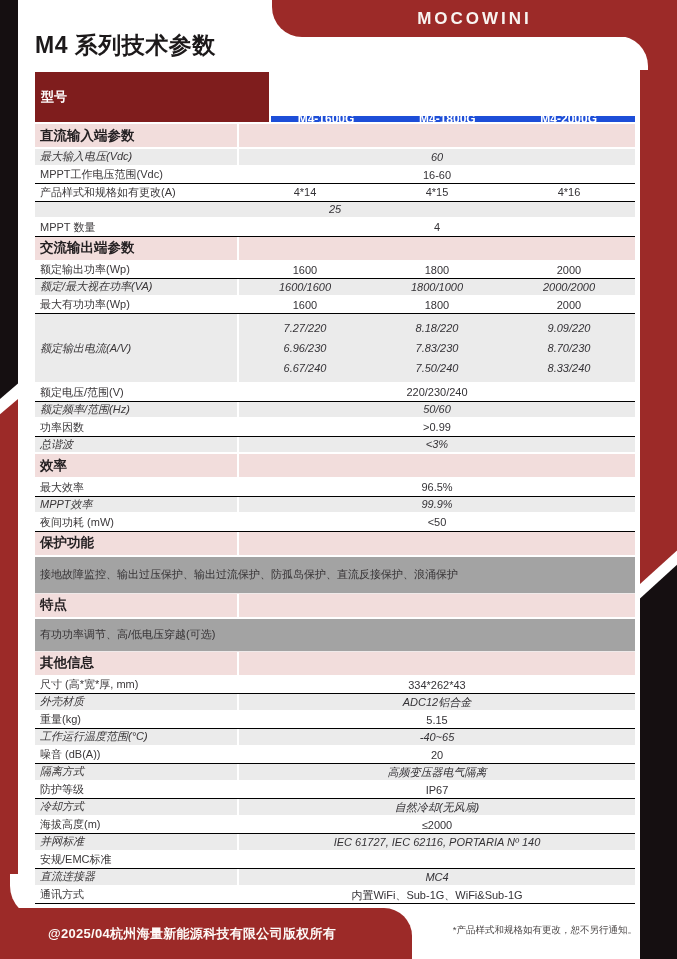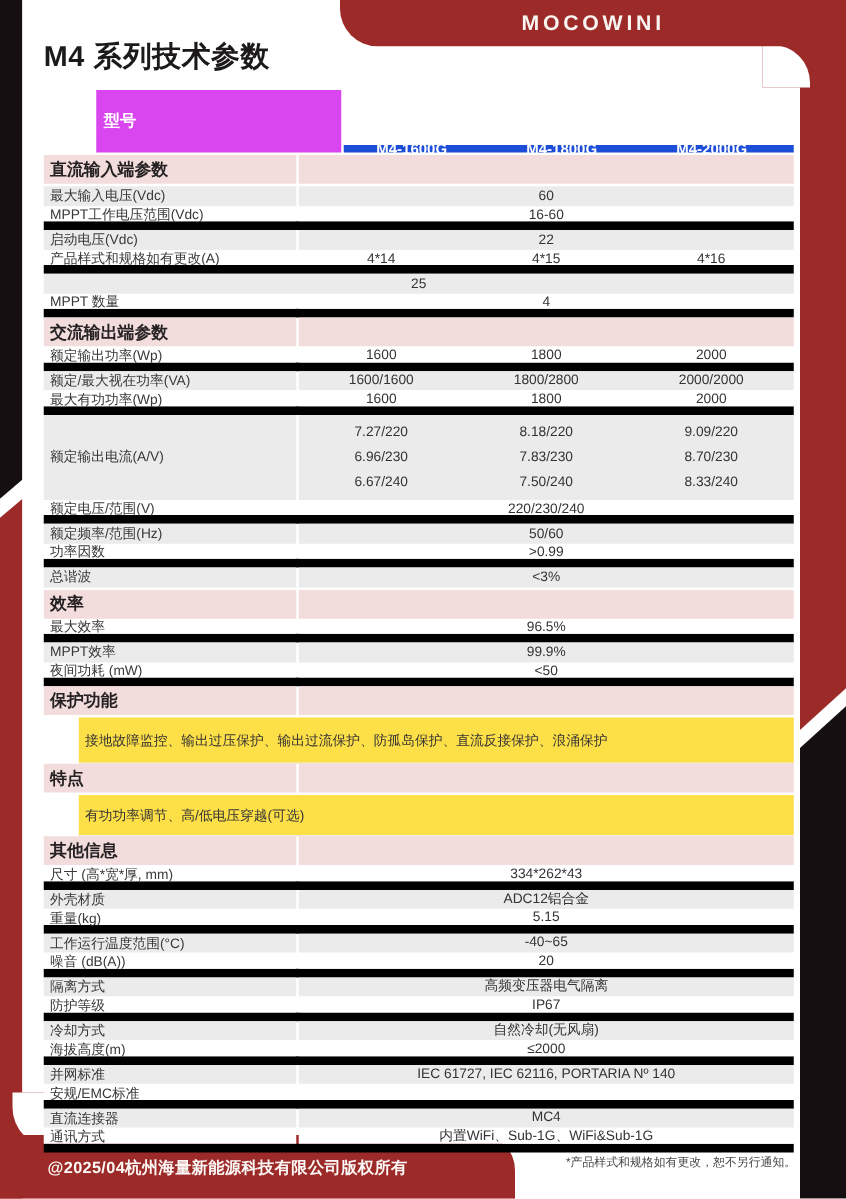--- a/index.html
+++ b/index.html
@@ -31,61 +31,61 @@
     position:absolute;left:272px;top:0;width:405px;height:37px;z-index:4;
     background:#9c2a28;border-bottom-left-radius:30px;
     display:flex;align-items:center;justify-content:center;
   }
   .brand{color:#f8f4f1;font-size:17px;font-weight:800;letter-spacing:3px;}
   .bottom-banner{
     position:absolute;left:0;top:908px;width:412px;height:51px;z-index:4;
     background:#9c2a28;border-top-right-radius:28px;
     display:flex;align-items:center;
   }
-  .copyright{color:#fdf9f7;font-size:13px;font-weight:700;padding-left:38px;letter-spacing:0.3px;}
+  .copyright{color:#fdf9f7;font-size:13px;font-weight:700;padding-left:48px;letter-spacing:0.3px;}
   
   .page-title{
     position:absolute;left:35px;top:30px;z-index:5;
     font-size:23px;font-weight:800;color:#1c191a;letter-spacing:0.5px;
   }
   
   .spec-table{position:absolute;left:35px;top:72px;width:600px;z-index:5;}
   .thead{display:flex;column-gap:2px;height:50px;margin-bottom:2px;}
   .thead .hlabel{
-    width:196px;box-sizing:border-box;background:#d946ef;color:#ffffff;
-    font-size:13px;font-weight:700;display:flex;align-items:center;padding-left:6px;margin-left:42px;
+    width:234px;box-sizing:border-box;background:#7f1d1d;color:#ffffff;
+    font-size:13px;font-weight:700;display:flex;align-items:center;padding-left:6px;
   }
   .thead .hmodels{flex:1;background:#1d4ed8;display:flex;margin-top:44px;}
   .hcol{flex:1;display:flex;align-items:center;justify-content:center;}
   .hcol .mstack{color:#ffffff;font-size:12px;font-weight:700;line-height:14.5px;text-align:left;white-space:pre-line;}
   .sec-row{
     display:flex;column-gap:2px;height:25px;box-sizing:border-box;border-bottom:2px solid #ffffff;
   }
   .sec-row .cell{background:#f2dddc;}
   .sec-row .lab{
     width:202px;box-sizing:border-box;display:flex;align-items:center;padding-left:5px;
     font-size:13.5px;font-weight:800;color:#252123;
   }
   .sec-row .rest{flex:1;}
   .data-row{display:flex;column-gap:2px;height:17.5px;box-sizing:border-box;}
   .data-row.tall{height:70px;}
-  .data-row.shade-gray .cell{background:#ebebeb;}
+  .data-row.shade-gray .cell{background:#ebebeb;font-style:italic;}
   .data-row.shade-gray{border-bottom:2px solid #ffffff;}
   .data-row.shade-white .cell{background:#ffffff;}
-  .data-row.shade-white{border-bottom:7px solid #000000;}
+  .data-row.shade-white{border-bottom:1px solid #000000;}
   .data-row .lab{
     width:202px;box-sizing:border-box;display:flex;align-items:center;padding-left:5px;
     font-size:11px;color:#3a3739;
   }
   .data-row .vals{flex:1;display:flex;}
   .vcell{flex:1;display:flex;align-items:center;justify-content:center;
     font-size:11px;color:#343236;text-align:center;white-space:pre-line;line-height:20px;}
   .text-row{
-    height:37px;box-sizing:border-box;display:flex;align-items:center;background:#fde047;
-    font-size:11px;color:#363335;padding-left:5px;border-bottom:1px solid #efe9e9;margin-left:28px;
+    height:37px;box-sizing:border-box;display:flex;align-items:center;background:#a3a3a3;
+    font-size:11px;color:#363335;padding-left:5px;border-bottom:1px solid #efe9e9;
   }
   .text-row.short{height:33px;}
   
   .footnote{
     position:absolute;right:40px;top:924px;z-index:5;
     font-size:9.5px;color:#4b4747;text-align:right;
   }
 </style>
 </head>
 <body>
@@ -145,26 +145,20 @@
         <div class="cell vals">
           <div class="vcell">60</div>
         </div>
       </div>
       <div class="data-row shade-white">
         <div class="cell lab">MPPT工作电压范围(Vdc)</div>
         <div class="cell vals">
           <div class="vcell">16-60</div>
         </div>
       </div>
-      <div class="data-row shade-gray">
-        <div class="cell lab">启动电压(Vdc)</div>
-        <div class="cell vals">
-          <div class="vcell">22</div>
-        </div>
-      </div>
       <div class="data-row shade-white">
         <div class="cell lab">产品样式和规格如有更改(A)</div>
         <div class="cell vals">
           <div class="vcell">4*14</div>
           <div class="vcell">4*15</div>
           <div class="vcell">4*16</div>
         </div>
       </div>
       <div class="data-row shade-gray">
         <div class="cell vals">
@@ -186,21 +180,21 @@
         <div class="cell vals">
           <div class="vcell">1600</div>
           <div class="vcell">1800</div>
           <div class="vcell">2000</div>
         </div>
       </div>
       <div class="data-row shade-gray">
         <div class="cell lab">额定/最大视在功率(VA)</div>
         <div class="cell vals">
           <div class="vcell">1600/1600</div>
-          <div class="vcell">1800/2800</div>
+          <div class="vcell">1800/1000</div>
           <div class="vcell">2000/2000</div>
         </div>
       </div>
       <div class="data-row shade-white">
         <div class="cell lab">最大有功功率(Wp)</div>
         <div class="cell vals">
           <div class="vcell">1600</div>
           <div class="vcell">1800</div>
           <div class="vcell">2000</div>
         </div>

